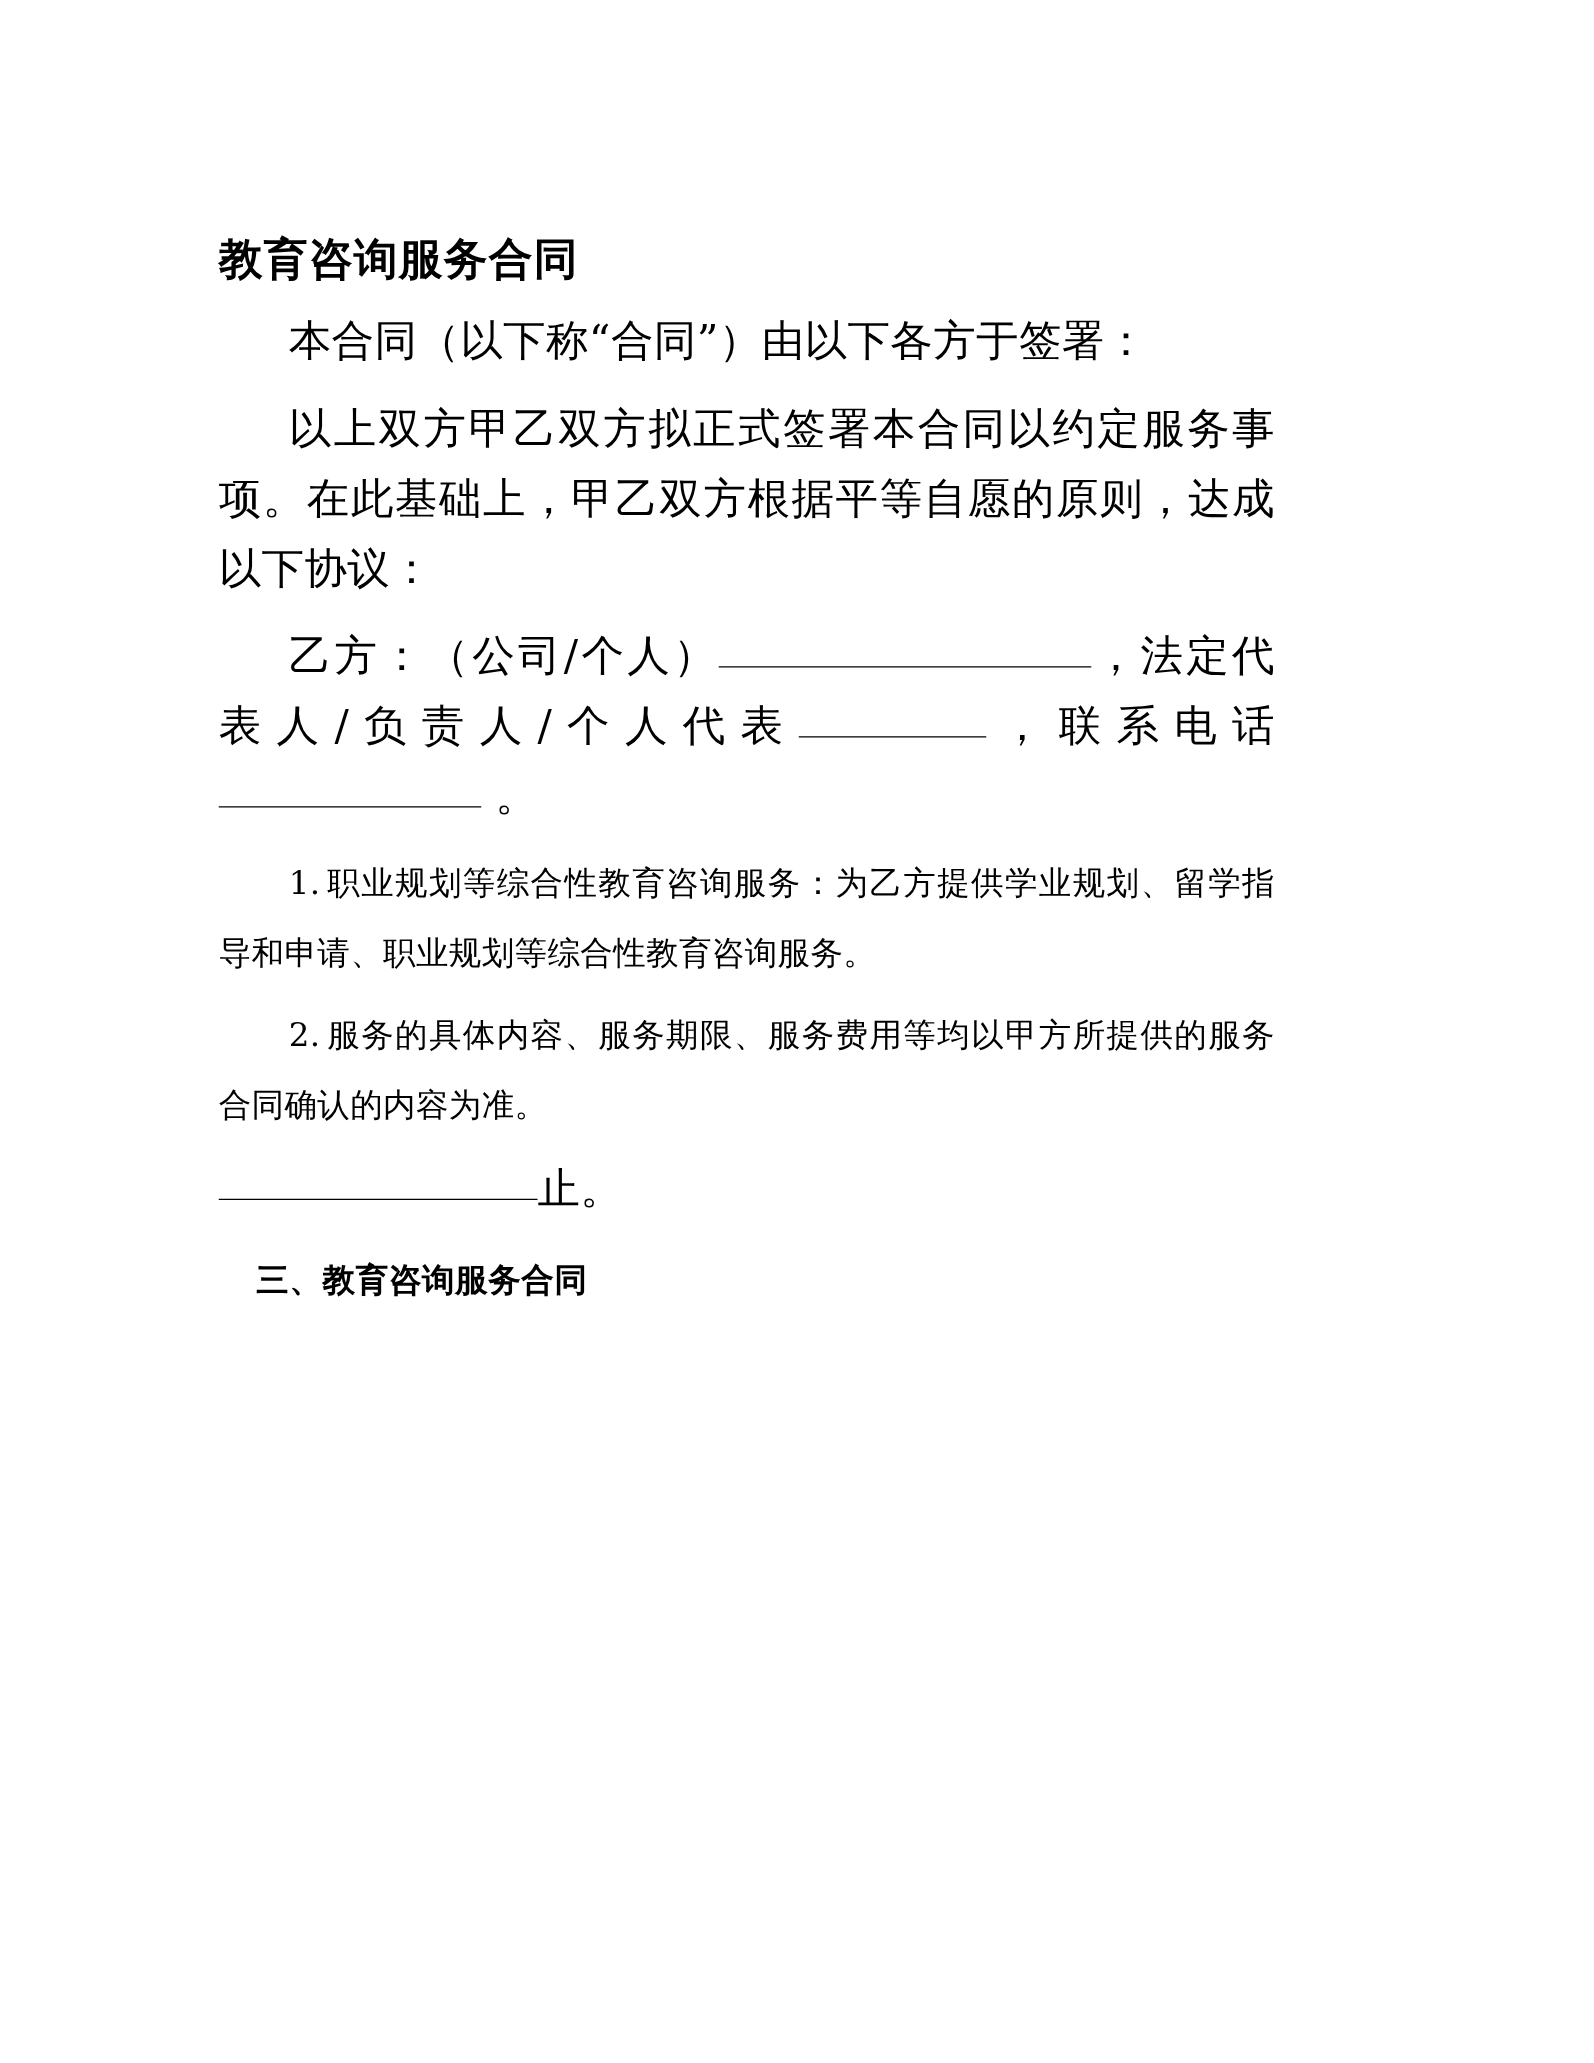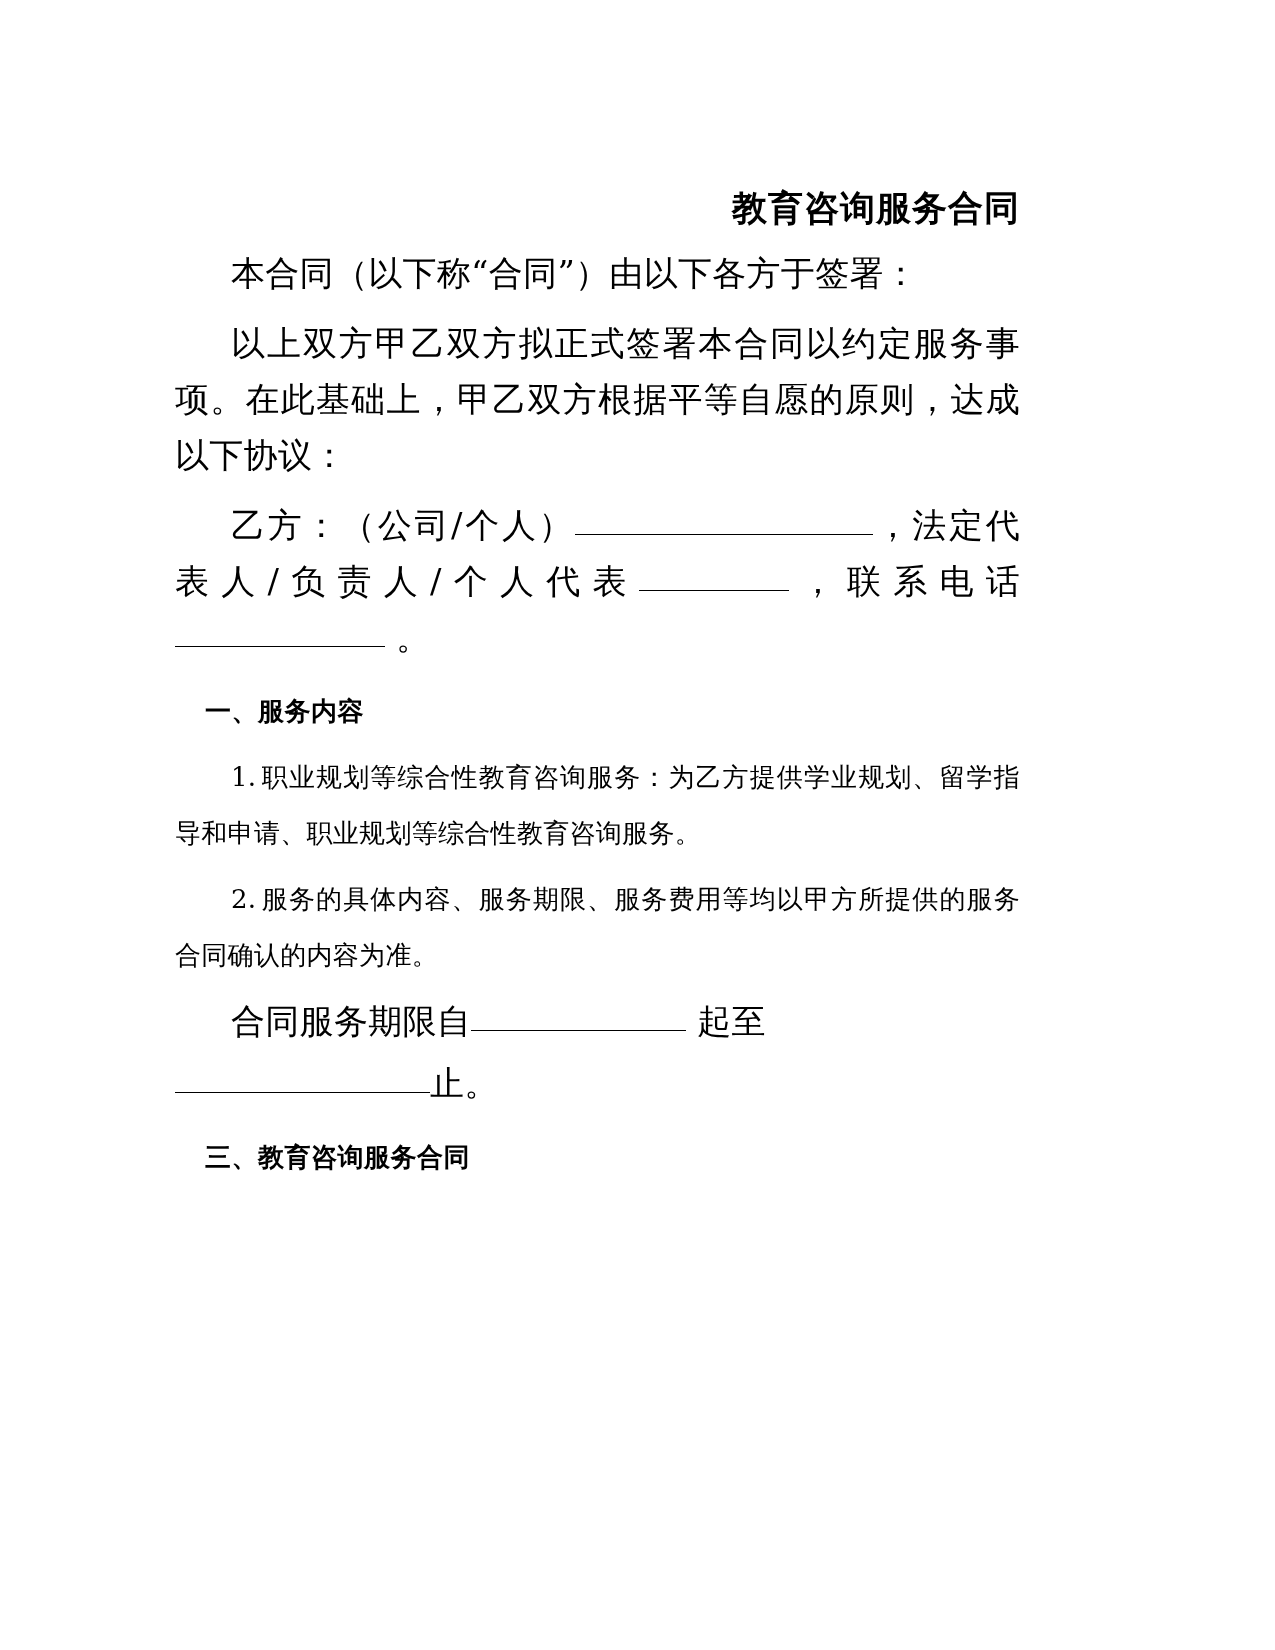--- a/index.html
+++ b/index.html
@@ -25,21 +25,21 @@
     left: 175px;
     top: 185px;
     width: 845px;
   }
 
   .doc-title {
     font-family: "DejaVu Serif", "Liberation Serif", serif;
     font-weight: bold;
     font-size: 35px;
     line-height: 46px;
-    text-align: right;
+    text-align: left;
     letter-spacing: 1px;
     margin: 0 0 14px 0;
     white-space: nowrap;
   }
 
   .para {
     font-size: 34px;
     line-height: 56px;
     margin: 0 0 14px 0;
     text-align: justify;
@@ -100,28 +100,26 @@
 
     <h1 class="doc-title">教育咨询服务合同</h1>
 
     <p class="para indent">本合同（以下称“合同”）由以下各方于签署：</p>
 
 
     <p class="para indent">以上双方甲乙双方拟正式签署本合同以约定服务事项。在此基础上，甲乙双方根据平等自愿的原则，达成以下协议：</p>
 
     <p class="para indent"><span>乙方：（公司/个人）</span><span class="blank w-xl"></span><span>，法定代表人/负责人/个人代表</span><span class="blank w-sm"></span><span>，联系电话</span><span class="blank w-md"></span> <span>。</span></p>
 
-    <h2 class="heading">一、服务内容</h2>
 
     <p class="listitem"><span class="num">1.</span><span>职业规划等综合性教育咨询服务：为乙方提供学业规划、留学指导和申请、职业规划等综合性教育咨询服务。</span></p>
 
     <p class="listitem"><span class="num">2.</span><span>服务的具体内容、服务期限、服务费用等均以甲方所提供的服务合同确认的内容为准。</span></p>
 
 
-    <p class="para indent gap-term"><span>合同服务期限自</span><span class="blank w-term"></span> <span>起至</span></p>
 
     <p class="para"><span class="blank w-term2"></span><span>止。</span></p>
 
     <h2 class="heading">三、教育咨询服务合同</h2>
 
 
   </div>
 </div>
 
 </body></html>

